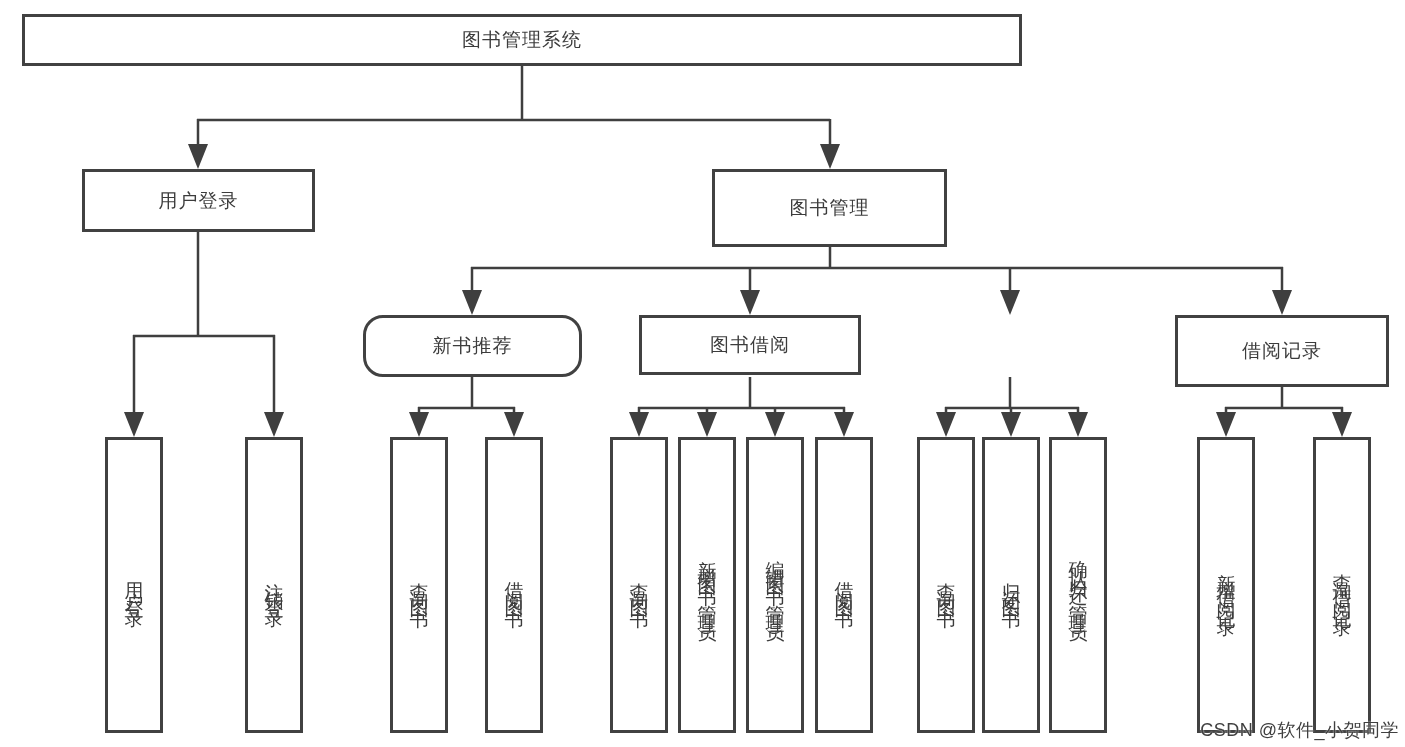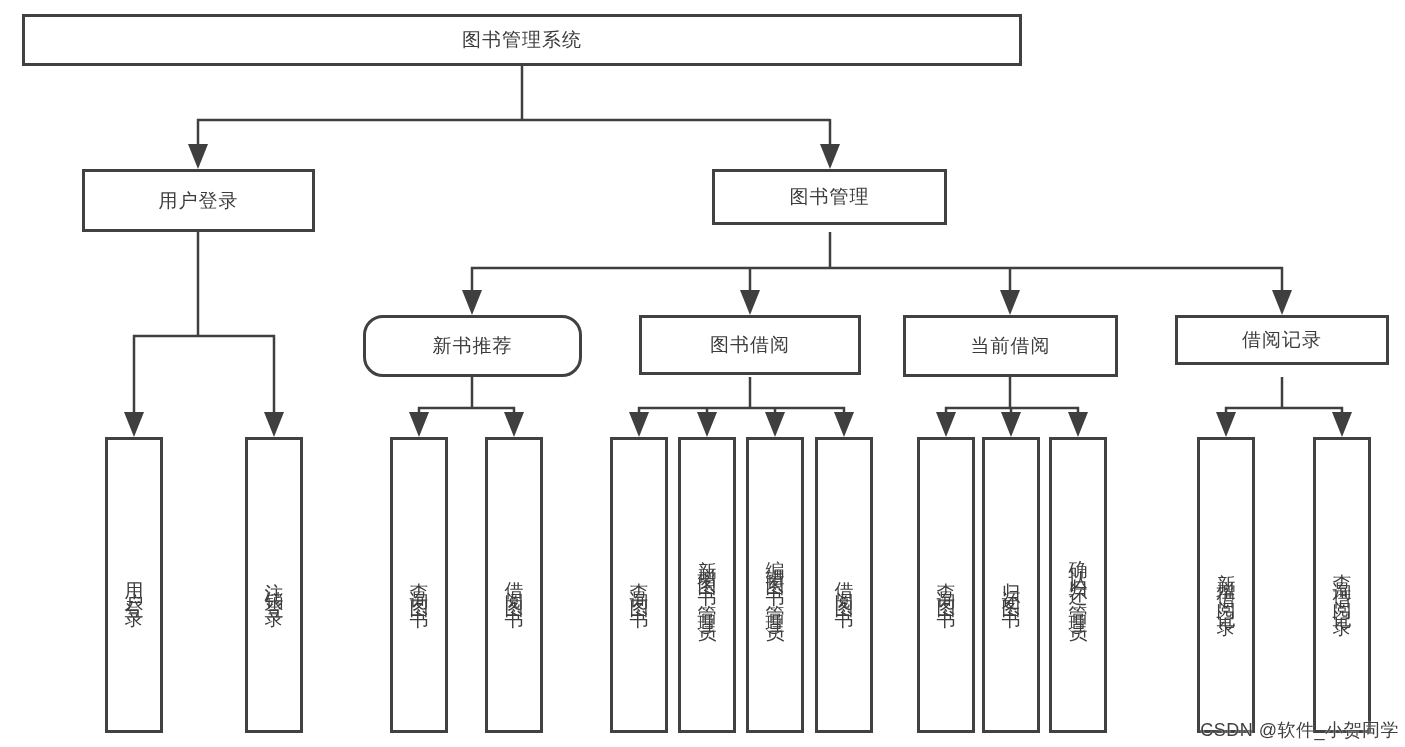--- a/index.html
+++ b/index.html
@@ -130,26 +130,25 @@
       <polygon points="1001,412 1021,412 1011,437"></polygon>
       <polygon points="1068,412 1088,412 1078,437"></polygon>
       <polygon points="1216,412 1236,412 1226,437"></polygon>
       <polygon points="1332,412 1352,412 1342,437"></polygon>
     </g>
   </svg>
 
   <div class="node h" style="left:22px; top:14px; width:1000px; height:52px;font-family:Liberation Mono, monospace;">图书管理系统</div>
 
   <div class="node h" style="left:82px; top:169px; width:233px; height:63px;">用户登录</div>
-  <div class="node h" style="left:712px; top:169px; width:235px; height:56px;text-align:center;">图书管理</div>
+  <div class="node h" style="left:712px; top:169px; width:235px; height:78px;text-align:center;">图书管理</div>
 
   <div class="node h" style="left:363px; top:315px; width:219px; height:62px;border-radius:20px;">新书推荐</div>
   <div class="node h" style="left:639px; top:315px; width:222px; height:60px;">图书借阅</div>
-  <div class="node h" style="left:903px; top:315px; width:215px; height:62px;">当前借阅</div>
-  <div class="node h" style="left:1175px; top:315px; width:214px; height:50px;">借阅记录</div>
+  <div class="node h" style="left:1175px; top:315px; width:214px; height:72px;">借阅记录</div>
 
   <div class="node v" style="left:105px;">用户登录</div>
   <div class="node v" style="left:245px;">注销登录</div>
 
   <div class="node v" style="left:390px;">查询图书</div>
   <div class="node v" style="left:485px;">借阅图书</div>
 
   <div class="node v" style="left:610px;">查询图书</div>
   <div class="node v" style="left:678px;">新增图书（管理员）</div>
   <div class="node v" style="left:746px;">编辑图书（管理员）</div>

